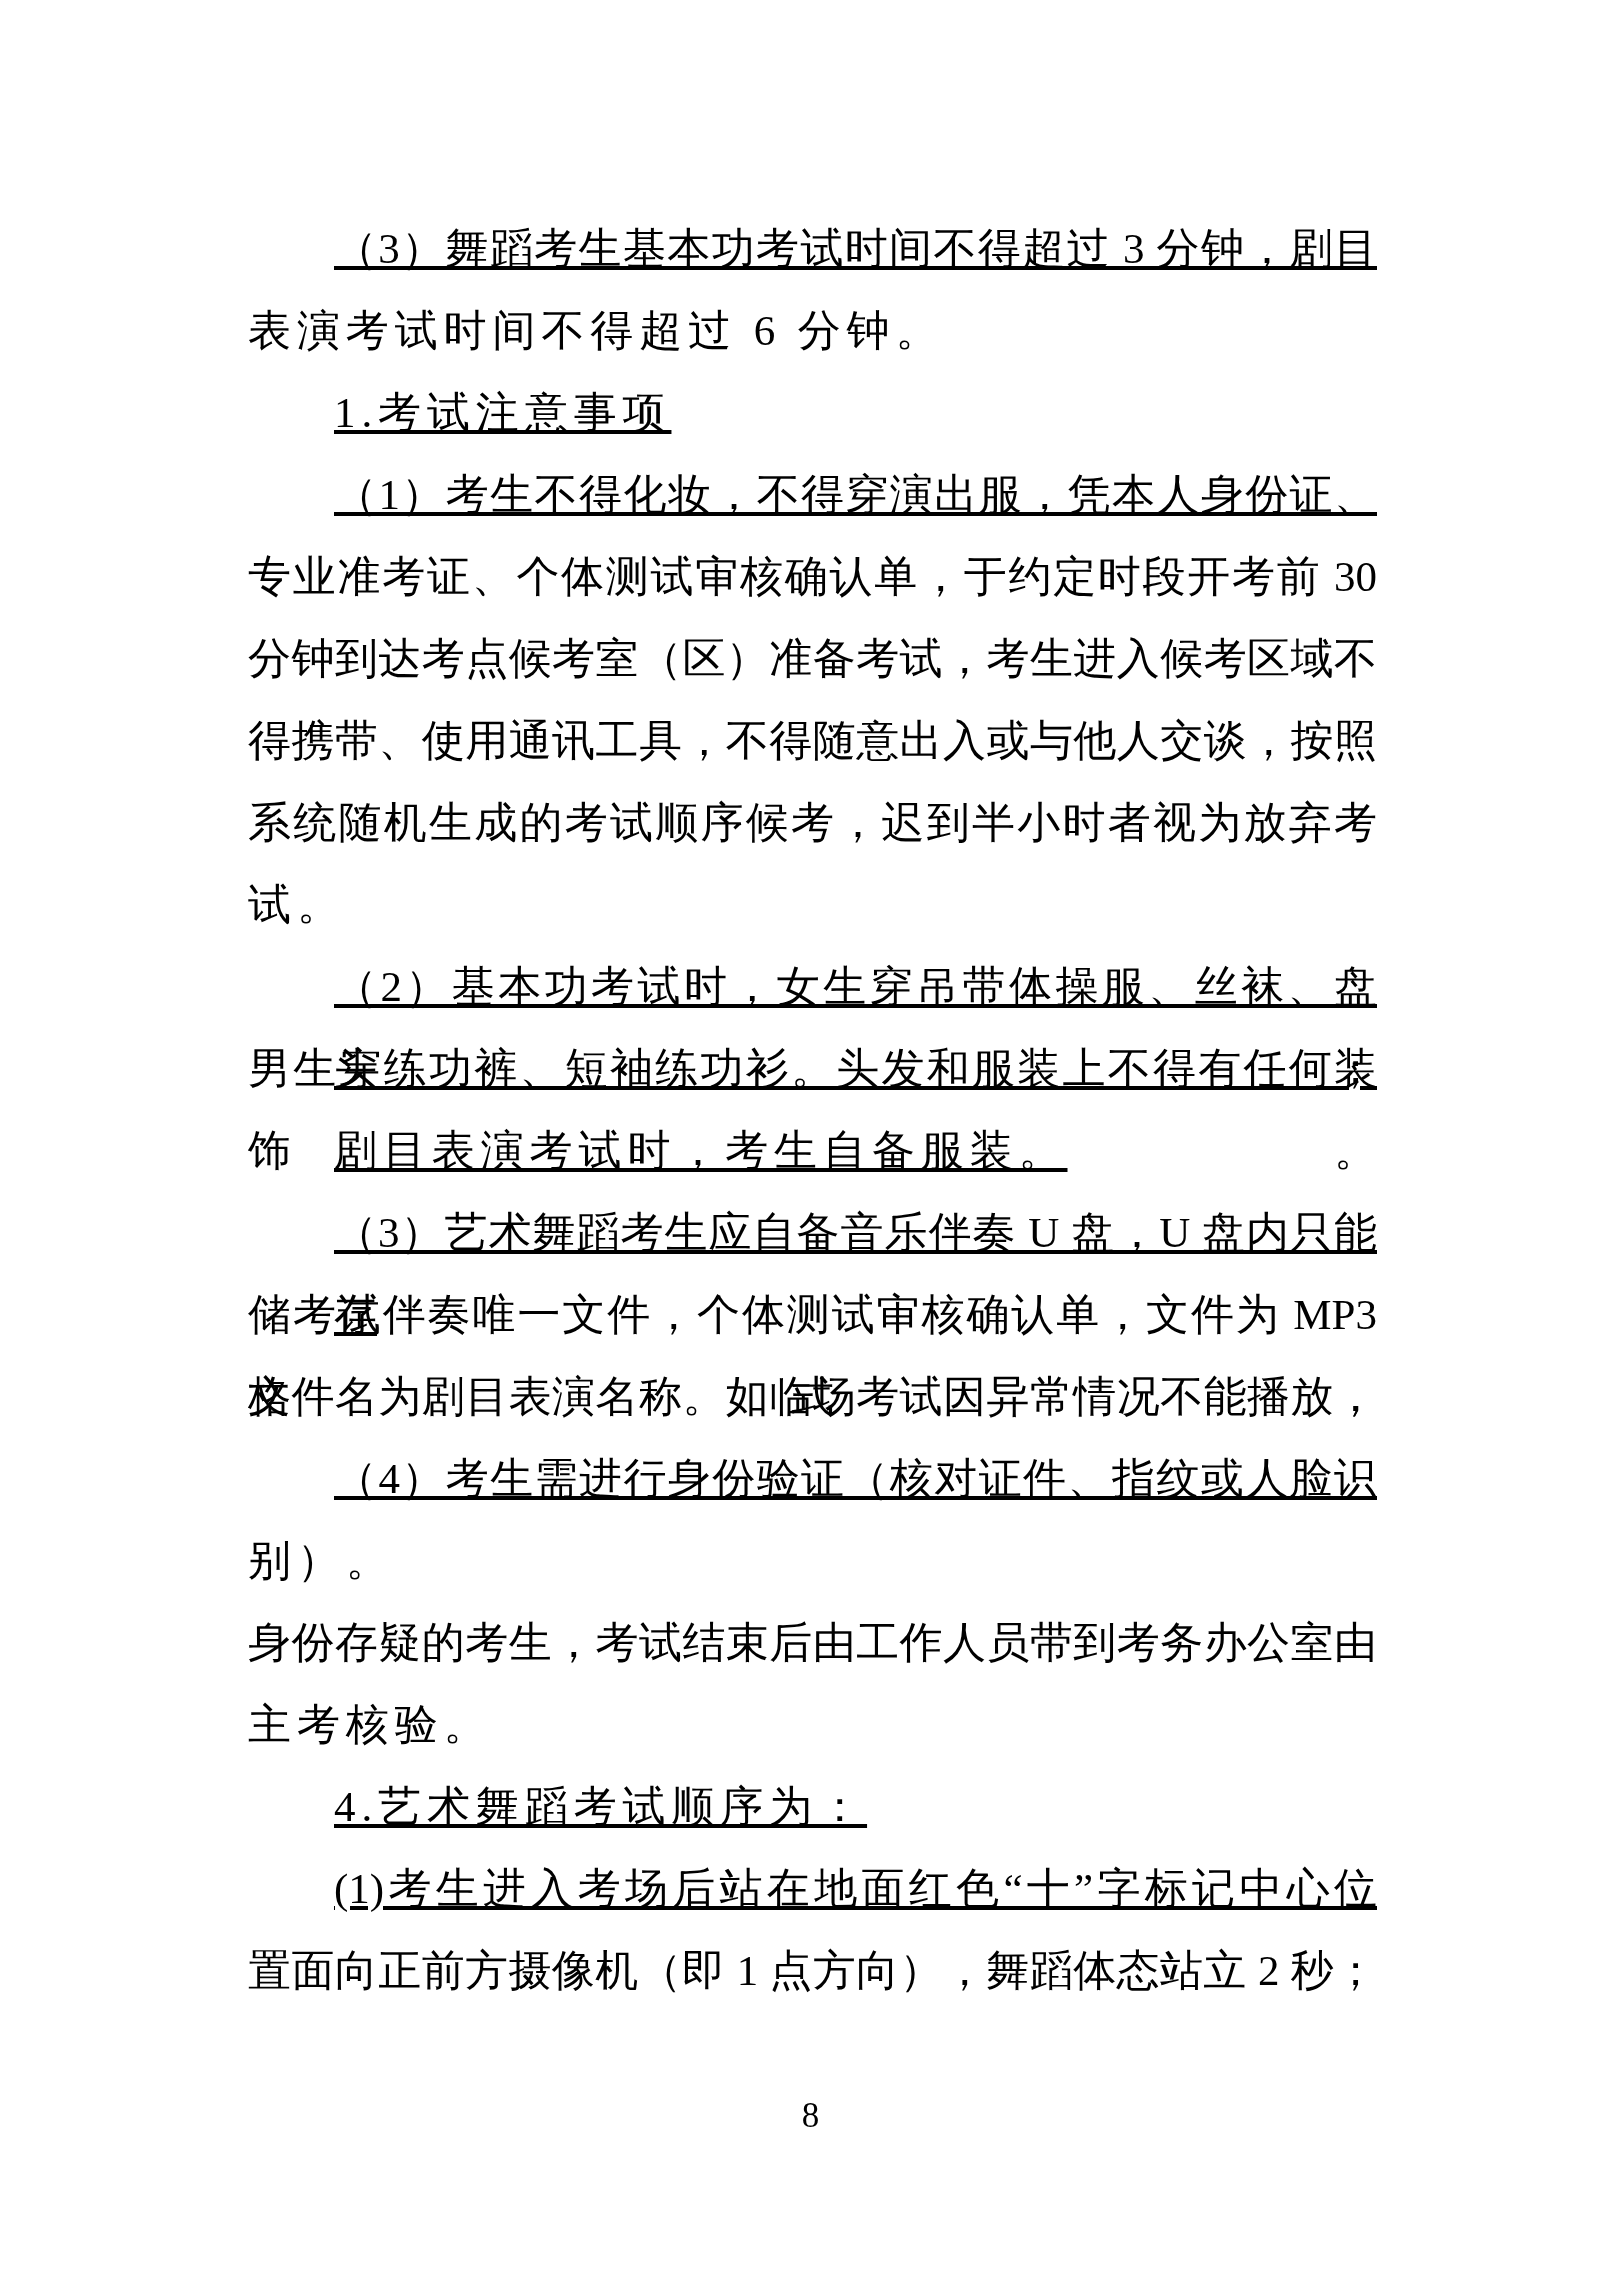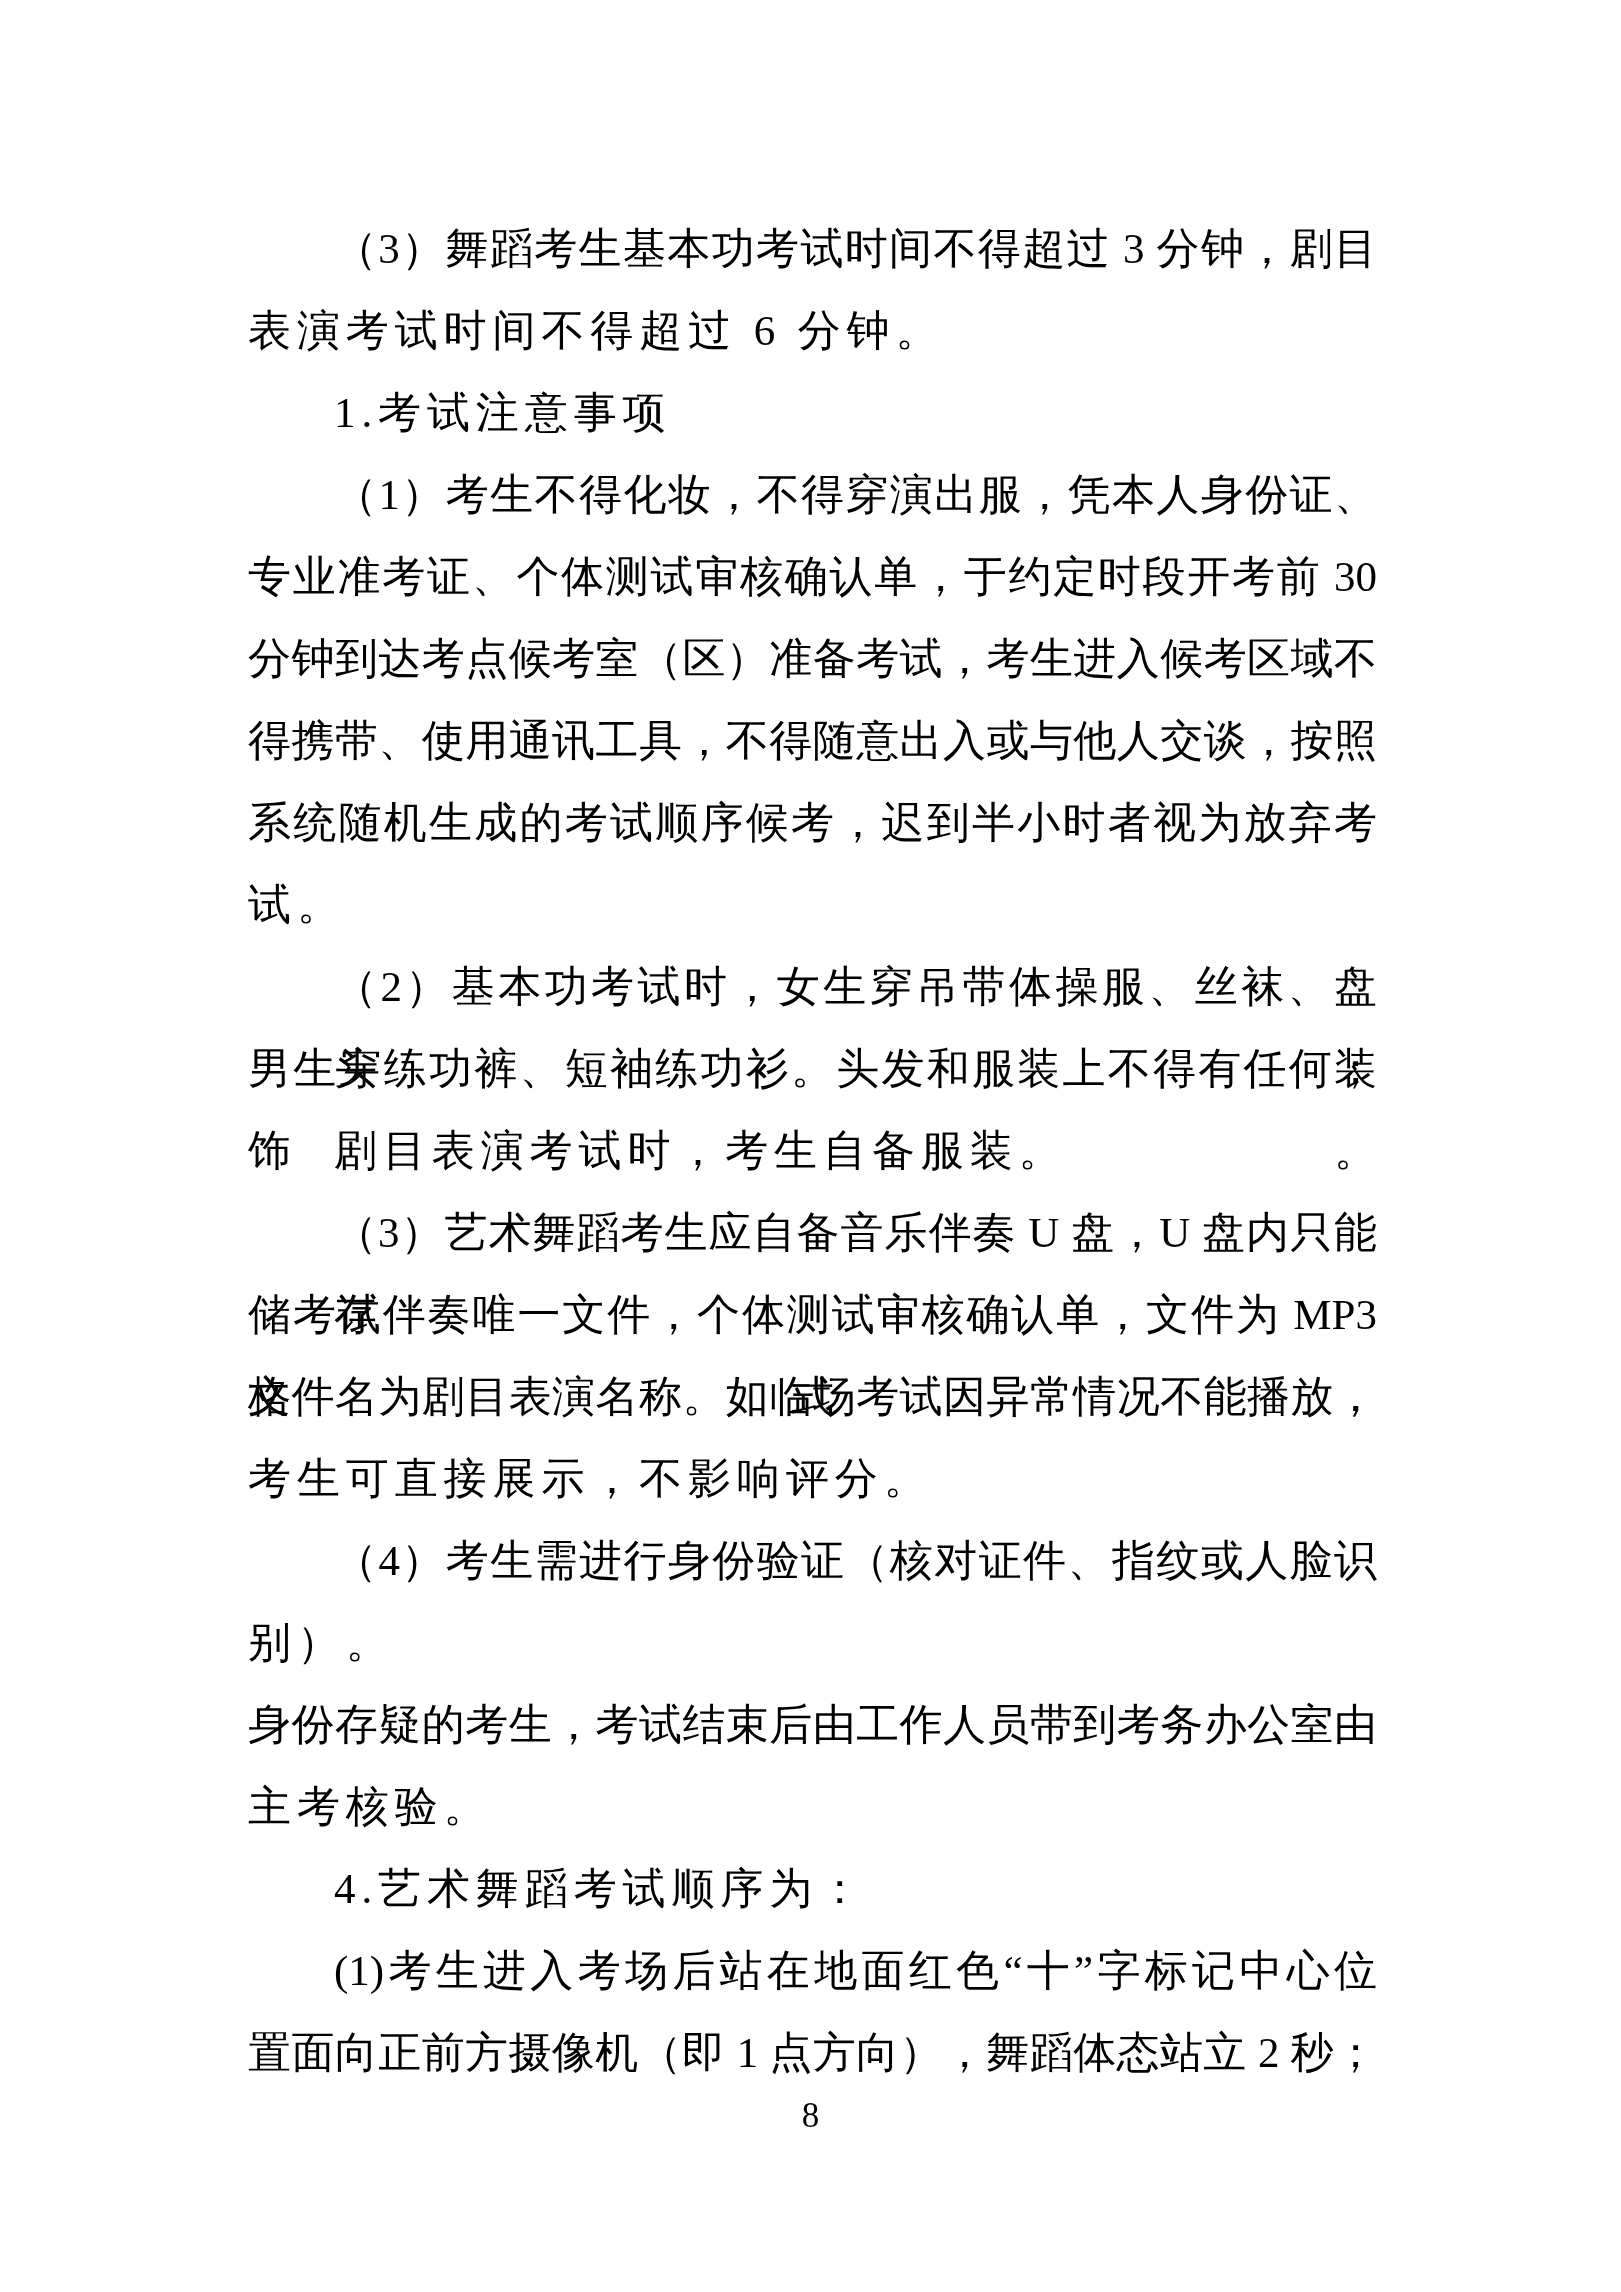--- a/index.html
+++ b/index.html
@@ -38,20 +38,21 @@
   }
   
   .line.j {
     white-space: normal;
     text-align: justify;
     text-align-last: justify;
   }
   
   .line.indent {
     padding-left: 86px;
+    text-decoration: underline;
   }
   .pagenum {
     position: absolute;
     top: 2086px;
     left: 0;
     width: 100%;
     height: 59px;
     line-height: 59px;
     text-align: center;
     font-size: 35px;
@@ -71,21 +72,20 @@
       <div class="line j">分钟到达考点候考室（区）准备考试，考生进入候考区域不</div>
       <div class="line j">得携带、使用通讯工具，不得随意出入或与他人交谈，按照</div>
       <div class="line j">系统随机生成的考试顺序候考，迟到半小时者视为放弃考</div>
       <div class="line s">试。</div>
       <div class="line j indent">（2）基本功考试时，女生穿吊带体操服、丝袜、盘头；</div>
       <div class="line j">男生穿练功裤、短袖练功衫。头发和服装上不得有任何装饰。</div>
       <div class="line s indent">剧目表演考试时，考生自备服装。</div>
       <div class="line j indent">（3）艺术舞蹈考生应自备音乐伴奏 U 盘，U 盘内只能存</div>
       <div class="line j">储考试伴奏唯一文件，个体测试审核确认单，文件为 MP3 格式，</div>
       <div class="line j">文件名为剧目表演名称。如临场考试因异常情况不能播放，</div>
-      <div class="line s">考生可直接展示，不影响评分。</div>
       <div class="line j indent">（4）考生需进行身份验证（核对证件、指纹或人脸识</div>
       <div class="line s">别）。</div>
       <div class="line j">身份存疑的考生，考试结束后由工作人员带到考务办公室由</div>
       <div class="line s">主考核验。</div>
       <div class="line s indent">4.艺术舞蹈考试顺序为：</div>
       <div class="line j indent">(1)考生进入考场后站在地面红色“十”字标记中心位</div>
       <div class="line j">置面向正前方摄像机（即 1 点方向），舞蹈体态站立 2 秒；</div>
     </div>
   <div class="pagenum">8</div>
 </div>

